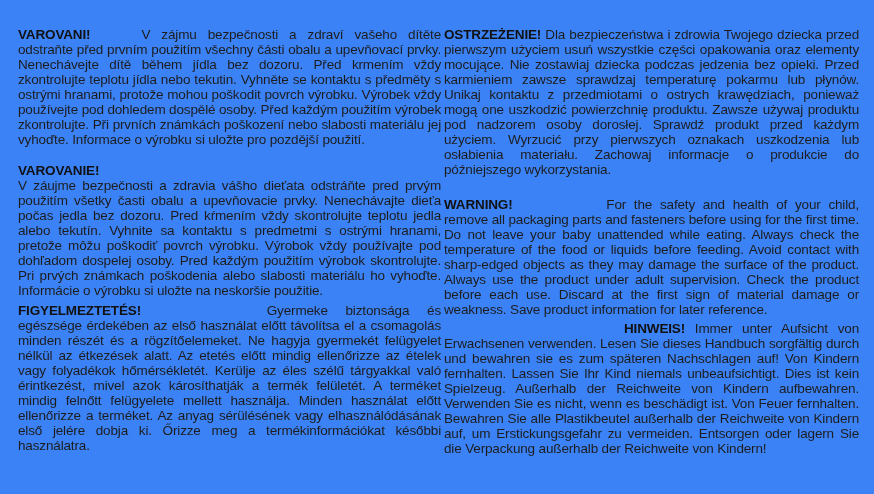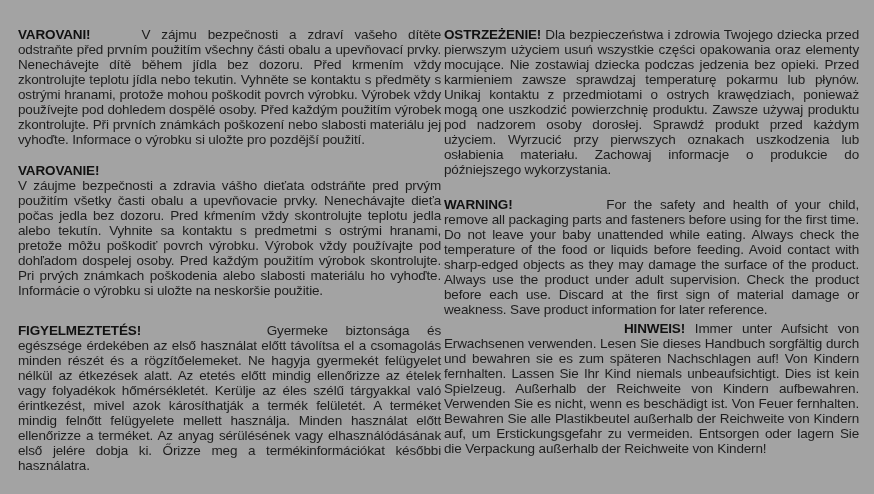--- a/index.html
+++ b/index.html
@@ -4,42 +4,42 @@
 <style>
   html, body {
     margin: 0;
     padding: 0;
     background: #ffffff;
   }
   .page {
     position: relative;
     width: 874px;
     height: 494px;
-    background: #a3a3a3;
+    background: #3b82f6;
     overflow: hidden;
     font-family: "Liberation Sans", sans-serif;
     color: #1d1d1d;
   }
   .col {
     position: absolute;
     top: 27px;
   }
   .col-left  { left: 18px;  width: 423px; }
   .col-right { left: 444px; width: 415px; }
   .para {
     margin: 0;
     font-size: 13.5px;
     line-height: 15px;
     letter-spacing: -0.15px;
     text-align: justify;
     color: #1d1d1d;
   }
   .para + .para { margin-top: 15px; }
   .col-left .para-slovak { margin-top: 16px; }
-  .col-left .para-hungarian { margin-top: 25px; }
+  .col-left .para-hungarian { margin-top: 5px; }
   .col-right .para-english { margin-top: 20px; }
   .col-right .para-german { margin-top: 4px; }
   .heading {
     font-weight: bold;
     color: #111111;
   }
   .heading-block { display: block; }
   .tab {
     display: inline-block;
     height: 1px;

